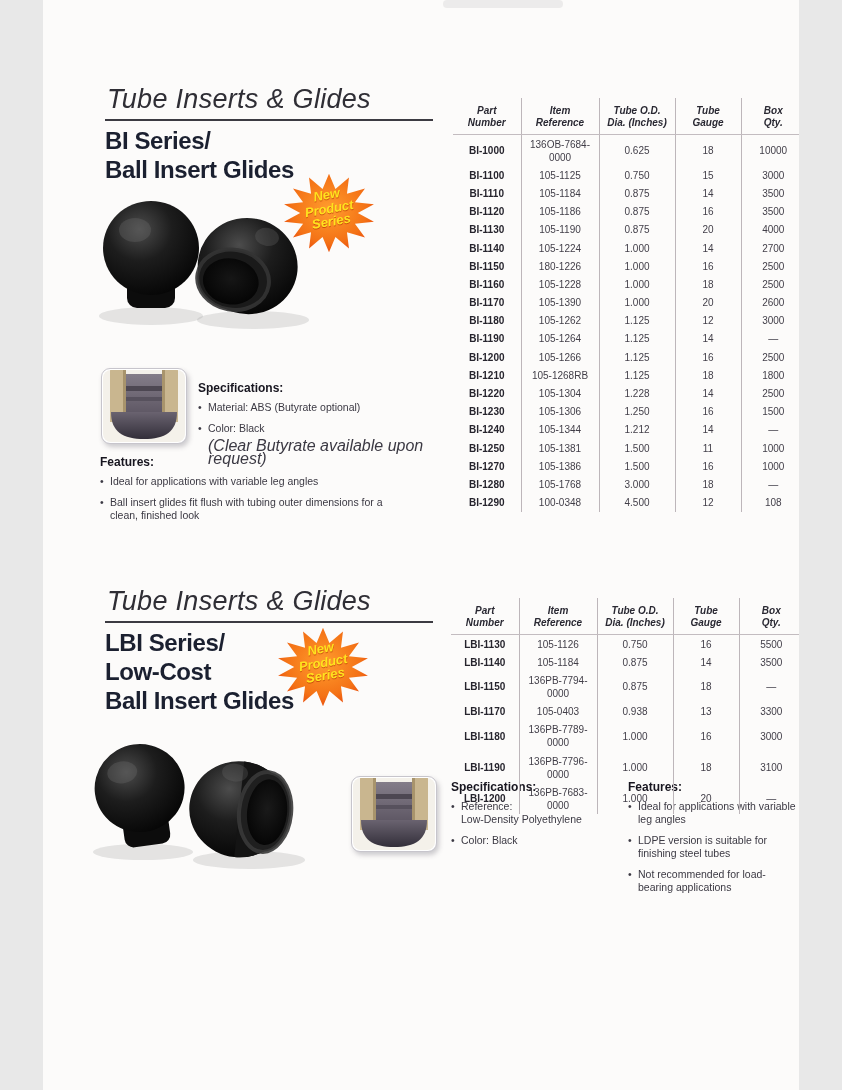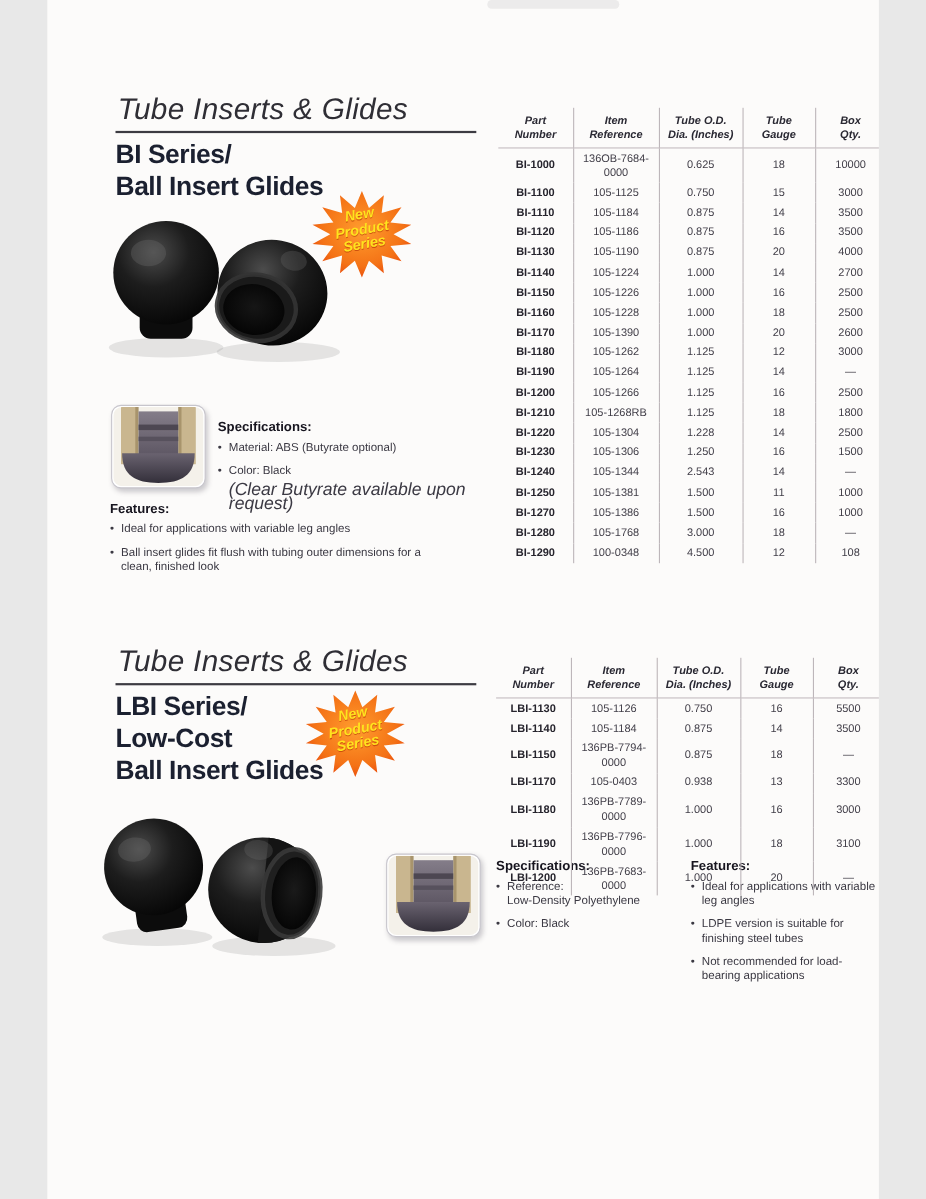--- a/index.html
+++ b/index.html
@@ -245,21 +245,21 @@
           </tr>
           <tr>
             <td>BI-1140</td>
             <td>105-1224</td>
             <td>1.000</td>
             <td>14</td>
             <td>2700</td>
           </tr>
           <tr>
             <td>BI-1150</td>
-            <td>105-1226</td>
+            <td>180-1226</td>
             <td>1.000</td>
             <td>16</td>
             <td>2500</td>
           </tr>
           <tr>
             <td>BI-1160</td>
             <td>105-1228</td>
             <td>1.000</td>
             <td>18</td>
             <td>2500</td>
@@ -309,21 +309,21 @@
           <tr>
             <td>BI-1230</td>
             <td>105-1306</td>
             <td>1.250</td>
             <td>16</td>
             <td>1500</td>
           </tr>
           <tr>
             <td>BI-1240</td>
             <td>105-1344</td>
-            <td>2.543</td>
+            <td>1.212</td>
             <td>14</td>
             <td>—</td>
           </tr>
           <tr>
             <td>BI-1250</td>
             <td>105-1381</td>
             <td>1.500</td>
             <td>11</td>
             <td>1000</td>
           </tr>

